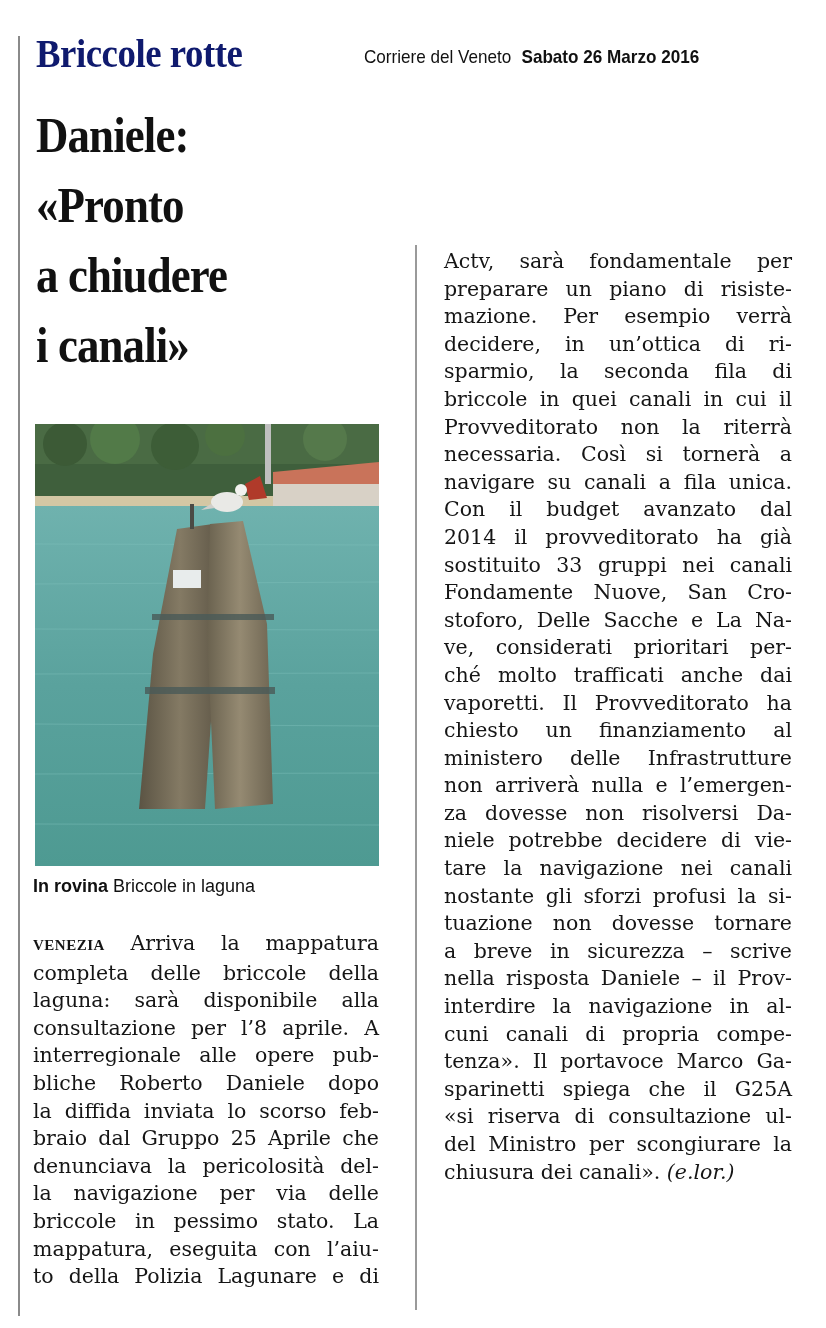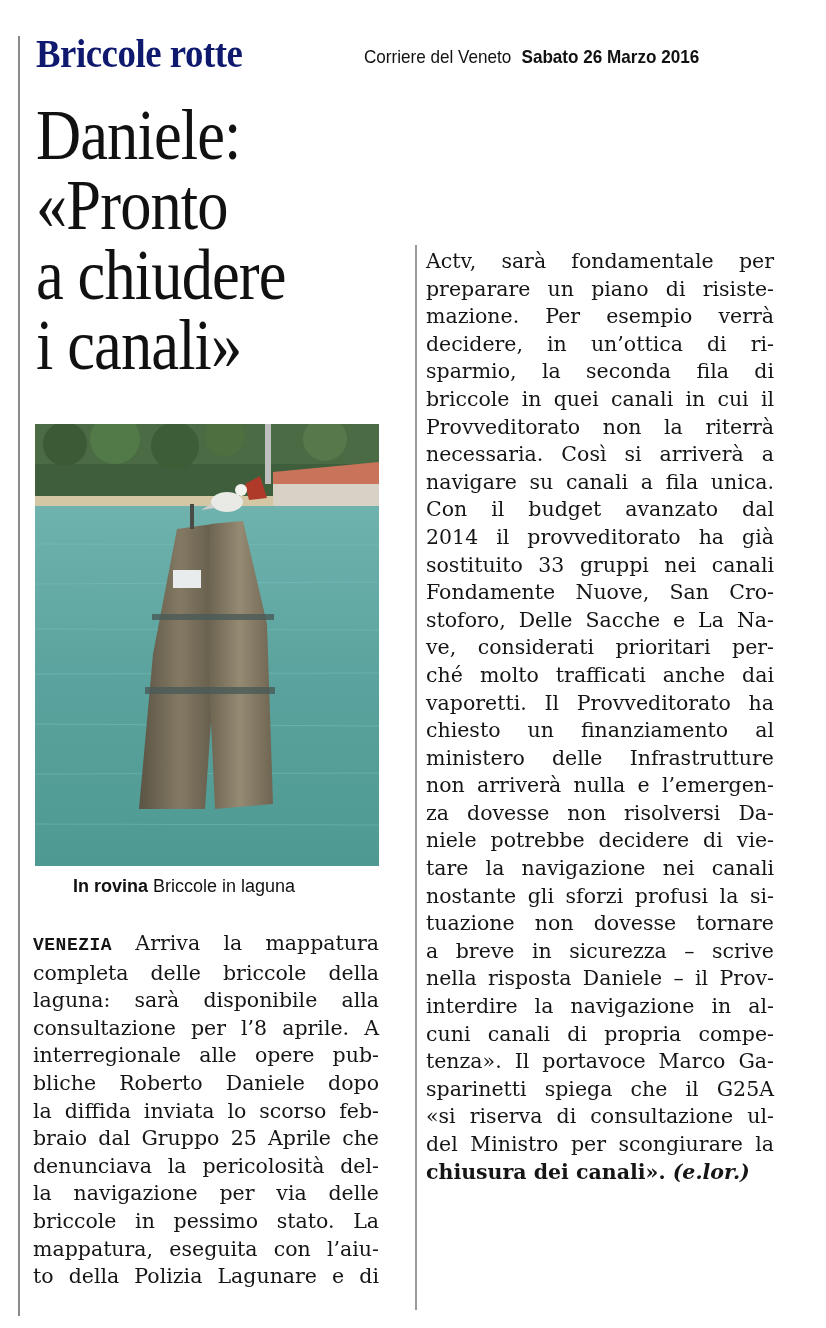--- a/index.html
+++ b/index.html
@@ -23,44 +23,43 @@
       white-space: nowrap;
     }
     .masthead {
       position: absolute; left: 364px; top: 46px;
       font-family: "Liberation Sans", sans-serif; font-size: 19px; color: #111;
       white-space: nowrap; transform: scaleX(0.9); transform-origin: left top;
     }
     .masthead .date { font-weight: bold; margin-left: 6px; }
     .headline {
       position: absolute; left: 36px; top: 100px; width: 380px;
-      font-family: "Liberation Serif", serif; font-size: 71px; line-height: 70px;
-      color: #111; letter-spacing: -1px;
+      font-family: "Liberation Serif", serif; font-size: 51px; line-height: 70px;
+      color: #111; letter-spacing: -1px; font-weight: bold;
     }
     .headline div { white-space: nowrap; transform: scaleX(0.88); transform-origin: left top; }
     .photo {
       position: absolute; left: 35px; top: 424px; width: 344px; height: 442px;
       overflow: hidden; background: #5aa29e;
     }
     .caption {
       position: absolute; left: 33px; top: 876px;
       font-family: "Liberation Sans", sans-serif; font-size: 18px; color: #111;
       white-space: nowrap;
-      margin-left: 40px;
     }
     .caption .lead { font-weight: bold; }
     .body-col {
       position: absolute;
       font-family: "DejaVu Serif", serif; font-size: 20.5px; line-height: 27.6px; color: #151515;
     }
     .body-col .line { white-space: nowrap; text-align: justify; text-align-last: justify; }
     .left-col { left: 33px; top: 930px; width: 346px; }
-    .right-col { left: 426px; top: 248px; width: 348px; }
+    .right-col { left: 444px; top: 248px; width: 348px; }
     .dateline {
-      font-family: Liberation Mono, monospace; font-weight: bold; font-size: 18px;
+      font-family: Liberation Serif, serif; font-weight: bold; font-size: 15px;
       letter-spacing: 0.5px;
     }
     .byline { font-style: italic; }
   </style>
 </head>
 <body>
 
 <div class="page-rule-left"></div>
 <div class="col-divider"></div>
 
@@ -164,21 +163,21 @@
 </div>
 
 <div class="body-col right-col">
   <div class="line">Actv, sarà fondamentale per</div>
   <div class="line">preparare un piano di risiste-</div>
   <div class="line">mazione. Per esempio verrà</div>
   <div class="line">decidere, in un’ottica di ri-</div>
   <div class="line">sparmio, la seconda fila di</div>
   <div class="line">briccole in quei canali in cui il</div>
   <div class="line">Provveditorato non la riterrà</div>
-  <div class="line">necessaria. Così si arriverà a</div>
+  <div class="line">necessaria. Così si tornerà a</div>
   <div class="line">navigare su canali a fila unica.</div>
   <div class="line">Con il budget avanzato dal</div>
   <div class="line">2014 il provveditorato ha già</div>
   <div class="line">sostituito 33 gruppi nei canali</div>
   <div class="line">Fondamente Nuove, San Cro-</div>
   <div class="line">stoforo, Delle Sacche e La Na-</div>
   <div class="line">ve, considerati prioritari per-</div>
   <div class="line">ché molto trafficati anche dai</div>
   <div class="line">vaporetti. Il Provveditorato ha</div>
   <div class="line">chiesto un finanziamento al</div>
@@ -190,14 +189,14 @@
   <div class="line">nostante gli sforzi profusi la si-</div>
   <div class="line">tuazione non dovesse tornare</div>
   <div class="line">a breve in sicurezza – scrive</div>
   <div class="line">nella risposta Daniele – il Prov-</div>
   <div class="line">interdire la navigazione in al-</div>
   <div class="line">cuni canali di propria compe-</div>
   <div class="line">tenza». Il portavoce Marco Ga-</div>
   <div class="line">sparinetti spiega che il G25A</div>
   <div class="line">«si riserva di consultazione ul-</div>
   <div class="line">del Ministro per scongiurare la</div>
-  <div class="line" style="text-align-last:left;font-weight:bold;"><span>chiusura dei canali». </span><span class="byline">(e.lor.)</span></div>
+  <div class="line" style="text-align-last:left;"><span>chiusura dei canali». </span><span class="byline">(e.lor.)</span></div>
 </div>
 
 </body></html>

